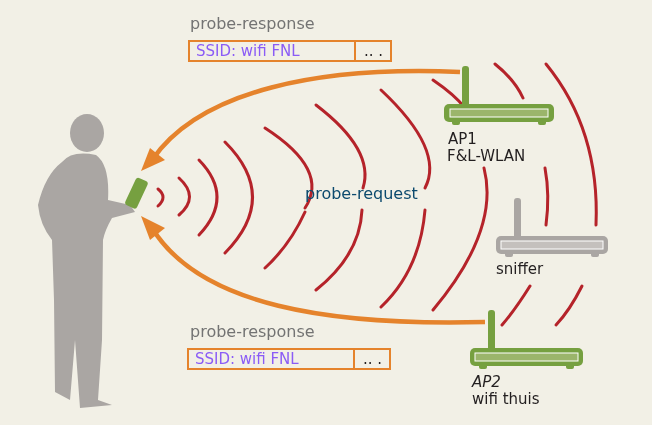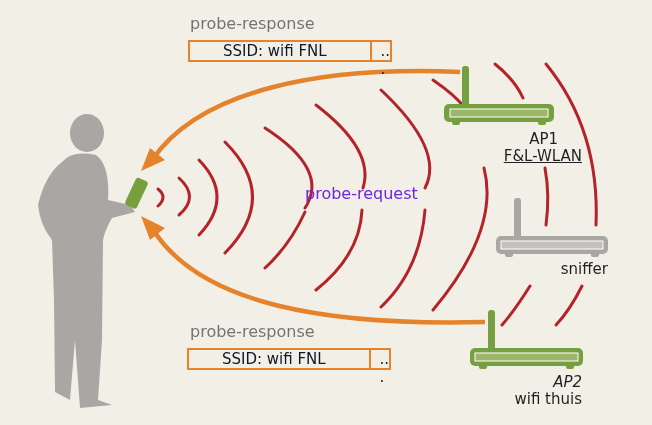--- a/index.html
+++ b/index.html
@@ -1,23 +1,23 @@
 <!DOCTYPE html>
 <html><head>
 <meta charset="utf-8">
 <style>
   html, body { margin:0; padding:0; }
   body { width:652px; height:425px; background:#f2f0e6; position:relative; overflow:hidden;
          font-family:"DejaVu Sans", sans-serif; }
   svg { position:absolute; left:0; top:0; }
-  .lbl { position:absolute; font-size:15px; color:#231f20; text-align:right; line-height:18px; white-space:nowrap; }
+  .lbl { position:absolute; font-size:15px; color:#231f20; text-align:left; line-height:18px; white-space:nowrap; }
   .orange { color:#737373; font-size:16px; position:absolute; white-space:nowrap; }
-  .red { color:#6d28d9; font-size:16px; position:absolute; white-space:nowrap; }
+  .red { color:#0c4a6e; font-size:16px; position:absolute; white-space:nowrap; }
   .ssid { position:absolute; height:22px; border:2px solid #e5832c; display:flex; box-sizing:border-box; }
-  .ssid .a { width:166px; border-right:2px solid #e5832c; font-size:15px; line-height:18px; padding-left:6px; color:#0f172a; box-sizing:border-box;margin-left:27px; }
+  .ssid .a { width:166px; border-right:2px solid #e5832c; font-size:15px; line-height:18px; padding-left:6px; color:#8b5cf6; box-sizing:border-box; }
   .ssid .b { flex:1; font-size:15px; line-height:18px; padding-left:8px; color:#231f20; }
 </style>
 </head>
 <body>
 
 <svg width="652" height="425">
 
   <g fill="none" stroke="#b5232a" stroke-width="3" stroke-linecap="round">
     <path d="M158,189 Q168,197 158,206"></path>
     <path d="M179,178 Q200,197 179,215"></path>
@@ -79,21 +79,21 @@
 
 <div class="orange" style="left:190px;top:14px;">probe-response</div>
 <div class="ssid" style="left:188px;top:40px;width:204px;">
   <div class="a">SSID: wifi FNL</div>
   <div class="b">.. .</div>
 </div>
 
 <div class="red" style="left:305px;top:184px;">probe-request</div>
 
 <div class="lbl" style="left:448px;top:130px;width:110px;">AP1</div>
-<div class="lbl" style="left:472px;top:147px;width:110px;text-decoration:underline;">F&amp;L-WLAN</div>
+<div class="lbl" style="left:447px;top:147px;width:110px;">F&amp;L-WLAN</div>
 
 <div class="lbl" style="left:496px;top:260px;width:112px;">sniffer</div>
 
 <div class="orange" style="left:190px;top:322px;">probe-response</div>
 <div class="ssid" style="left:187px;top:348px;width:204px;">
   <div class="a">SSID: wifi FNL</div>
   <div class="b">.. .</div>
 </div>
 
 <div class="lbl" style="left:472px;top:373px;width:110px;font-style:italic;">AP2</div>

